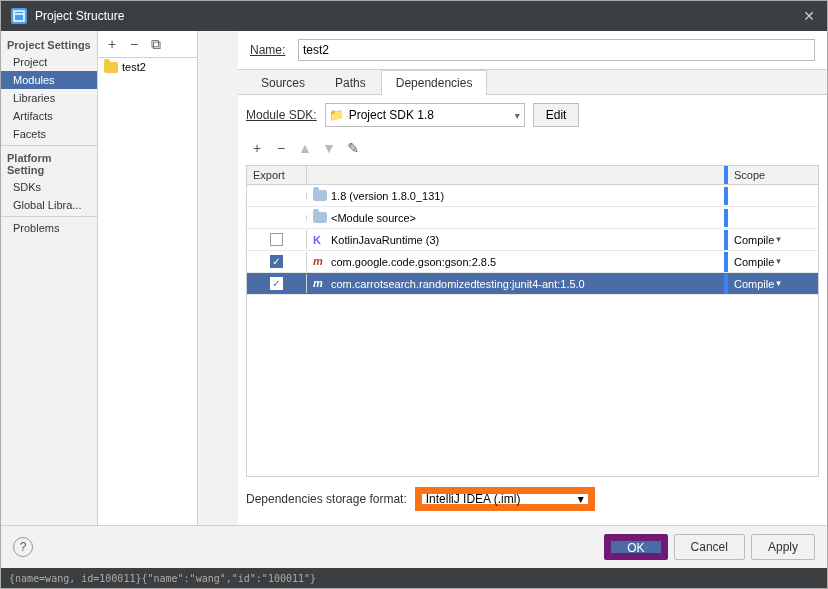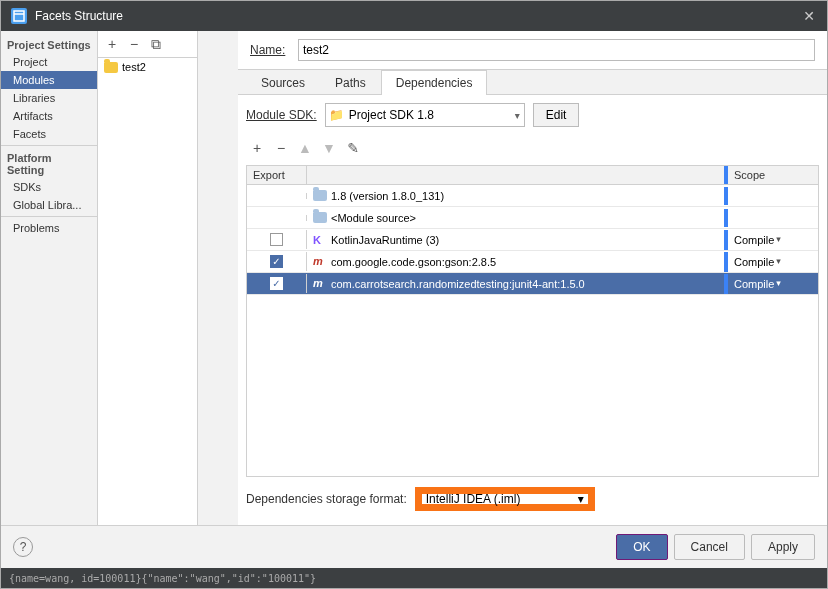--- a/index.html
+++ b/index.html
@@ -431,21 +431,21 @@
       height: 26px;
       padding: 0 16px;
       font-size: 12px;
       cursor: pointer;
       border-radius: 2px;
     }
 
     .btn-ok {
       background: #4a6da7;
       color: #fff;
-      border: 1px solid #701a75;
+      border: 7px solid #701a75;
     }
 
     .btn-cancel {
       background: #f2f2f2;
       color: #333;
       border: 1px solid #bbb;
     }
 
     .btn-apply {
       background: #f2f2f2;
@@ -541,21 +541,21 @@
 <div class="dialog">
 
   <div class="title-bar">
     <div class="title-bar-left">
       <div class="title-icon">
         <svg width="12" height="12" viewBox="0 0 12 12">
           <rect x="1" y="1" width="10" height="10" fill="none" stroke="#fff" stroke-width="1.5"></rect>
           <line x1="1" y1="4" x2="11" y2="4" stroke="#fff" stroke-width="1.5"></line>
         </svg>
       </div>
-      <span class="title-text">Facets Structure</span>
+      <span class="title-text">Project Structure</span>
     </div>
     <div class="title-close">✕</div>
   </div>
 
   <div class="main-content">
 
     <div class="sidebar">
       <div class="sidebar-section-label">Project Settings</div>
       <div class="sidebar-item">
         <span>Project</span>

